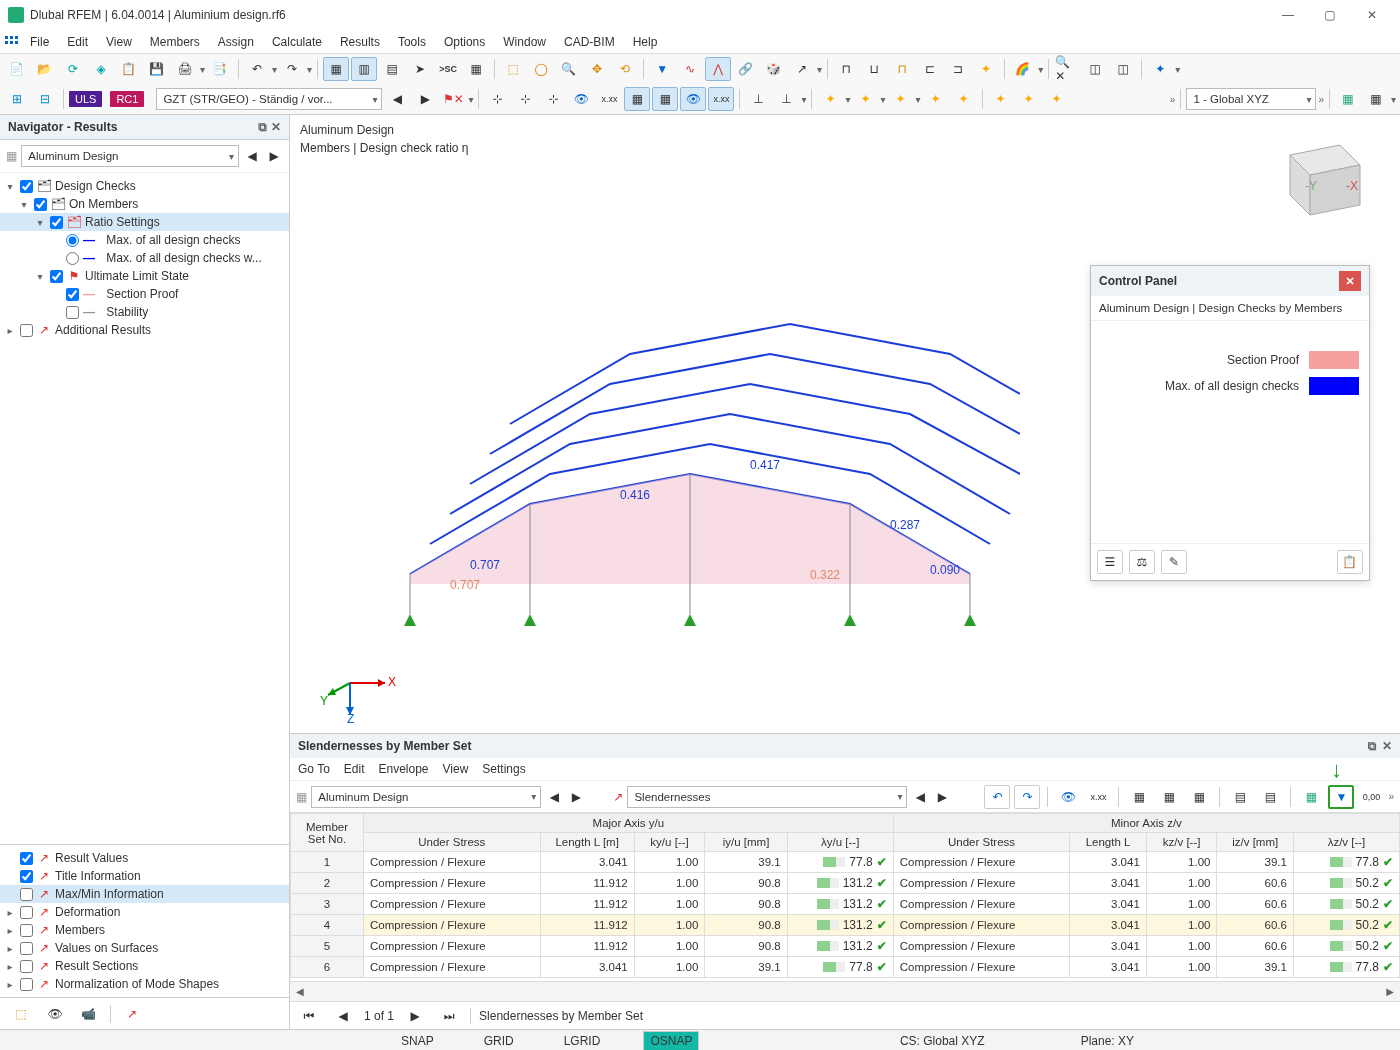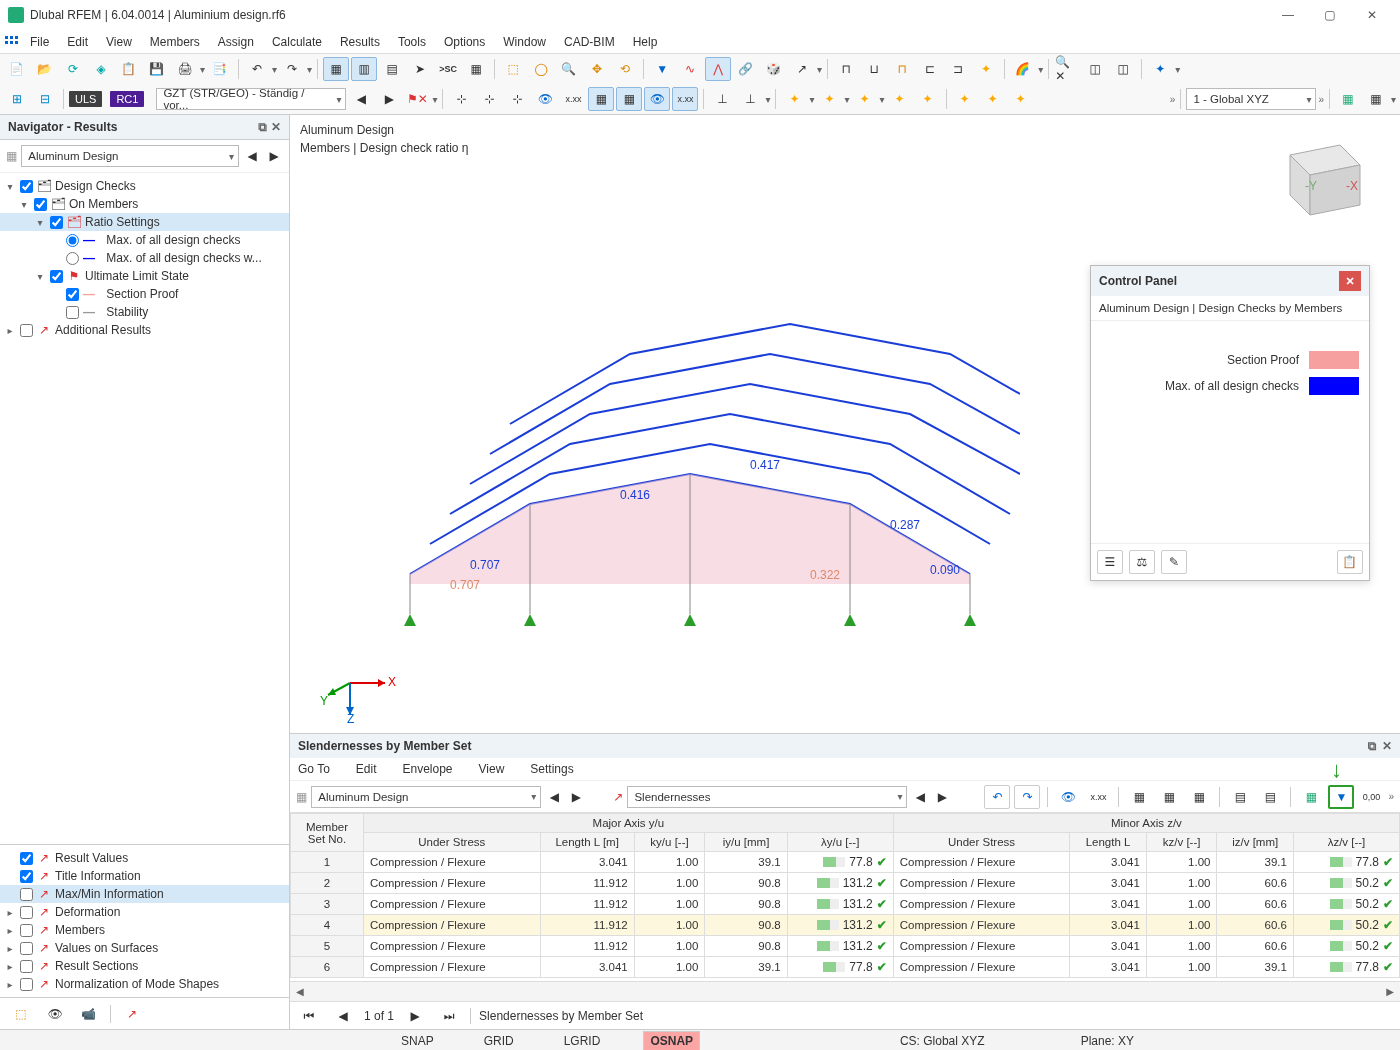--- a/index.html
+++ b/index.html
@@ -10,22 +10,22 @@
   .winbtns { display:flex; gap:2px; }
   .winbtn { width:40px; height:26px; display:flex; align-items:center; justify-content:center; color:#555; }
   .menubar { height:24px; background:#fff; display:flex; align-items:center; padding:0 4px; gap:2px; border-bottom:1px solid #ddd;}
   .menubar span { padding:3px 8px; }
   .toolbars { background:#f8f8f8; border-bottom:1px solid #ccc; }
   .toolbar-row { height:30px; display:flex; align-items:center; padding:0 4px; gap:2px; }
   .tbtn { width:26px; height:24px; border:1px solid transparent; display:flex; align-items:center; justify-content:center; border-radius:2px; }
   .tbtn.active { background:#d5e8f7; border-color:#8cb8e0; }
   .tsep { width:1px; height:20px; background:#ccc; margin:0 3px; }
   .badge { padding:2px 6px; font-size:11px; color:#fff; border-radius:1px; }
-  .badge.uls { background:#404040; }
-  .badge.rc1 { background:#4c1d95; }
+  .badge.uls { background:#4c1d95; }
+  .badge.rc1 { background:#be185d; }
   .dropdown { height:22px; border:1px solid #bbb; background:#fff; padding:0 18px 0 6px; display:flex; align-items:center; position:relative; font-size:11.5px;}
   .dropdown::after { content:"▾"; position:absolute; right:4px; font-size:10px; color:#666;}
   .main { display:flex; height: calc(1050px - 30px - 24px - 60px - 22px); }
   .nav { width:290px; background:#fff; border-right:1px solid #ccc; display:flex; flex-direction:column; }
   .panel-header { background:#eef3f8; padding:5px 8px; font-weight:600; border-bottom:1px solid #ccc; display:flex; justify-content:space-between; align-items:center;}
   .panel-header .icons { display:flex; gap:4px; color:#666; font-size:11px;}
   .nav-combo { padding:4px 6px; border-bottom:1px solid #eee; display:flex; align-items:center; gap:4px;}
   .nav-combo .dropdown { flex:1;}
   .tree { padding:4px 0; flex:1; overflow:auto; }
   .tree-item { display:flex; align-items:center; padding:2px 4px; gap:4px; white-space:nowrap;}
@@ -46,39 +46,39 @@
   .cp-close { width:22px; height:20px; background:#d9534f; color:#fff; display:flex; align-items:center; justify-content:center; font-size:11px;}
   .cp-sub { padding:6px 8px; border-bottom:1px solid #eee; font-size:11.5px;}
   .cp-body { padding:30px 10px 140px; }
   .cp-row { display:flex; justify-content:flex-end; align-items:center; gap:10px; margin-bottom:8px;}
   .swatch { width:50px; height:18px; }
   .cp-footer { padding:6px; border-top:1px solid #eee; display:flex; justify-content:space-between;}
   .cp-footer .left { display:flex; gap:6px;}
   .structure-img { position:absolute; top:120px; left:20px; right:320px; bottom:60px; display:flex; align-items:center; justify-content:center;}
   .results { height:295px; display:flex; flex-direction:column; background:#fff;}
   .results-header { background:#eef3f8; padding:5px 8px; font-weight:600; display:flex; justify-content:space-between; align-items:center;}
-  .results-menu { padding:4px 8px; display:flex; gap:26px; border-bottom:1px solid #eee;}
+  .results-menu { padding:4px 8px; display:flex; gap:14px; border-bottom:1px solid #eee;}
   .results-toolbar { height:32px; display:flex; align-items:center; padding:0 6px; gap:4px; border-bottom:1px solid #ddd;}
   .results-toolbar .dropdown { width:230px;}
   .table-wrap { flex:1; overflow:auto;}
   table { width:100%; border-collapse:collapse; table-layout:fixed;}
   th, td { border:1px solid #ddd; padding:3px 6px; font-size:11.5px; text-align:center; background:#fff;}
   th { background:#f4f4f4; font-weight:normal;}
   th.group { background:#f0f0f0;}
   td.left { text-align:left;}
   td.right { text-align:right;margin-top:44px;}
   tr.hl td { background:#fdf7dd;}
   .bar-cell { display:flex; align-items:center; justify-content:flex-end; gap:4px;}
   .mini-bar { width:22px; height:10px; background:linear-gradient(to right, #8fd28f 60%, #eee 60%);}
   .check { color:#2a9d2a; font-weight:bold;}
   .results-scroll { height:20px; background:#f4f4f4; display:flex; align-items:center; padding:0 6px; justify-content:space-between; border-top:1px solid #ddd;}
   .results-footer { height:28px; display:flex; align-items:center; padding:0 6px; gap:8px; border-top:1px solid #ddd;}
   .statusbar { height:22px; background:#f4f4f4; border-top:1px solid #ccc; display:flex; align-items:center; padding:0 8px; gap:18px; font-size:11.5px;}
   .statusbar .cell { padding:2px 6px; border:1px solid transparent;margin-left:18px;}
-  .statusbar .cell.box { border-color:#ccc; background:#fca5a5;font-weight:bold;}
+  .statusbar .cell.box { border-color:#ccc; background:#14b8a6;}
   .arrow-hl { position:absolute; top:-24px; right:58px; color:#2a9d2a; font-size:22px; font-weight:bold;}
   .filter-hl { border:2px solid #2a9d2a !important; background:#fff !important;}
   svg.icon { width:16px; height:16px; }
   .tiny { font-size:10px; color:#666;}
 </style>
 </head>
 <body>
 
 <div class="titlebar">
   <div class="left">
@@ -171,21 +171,21 @@
       <span class="tiny">▾</span>
   </div>
   <div class="toolbar-row">
     <span class="tbtn" style="color:#08c">⊞</span>
     <span class="tbtn" style="color:#08c">⊟</span>
     <span class="tsep"></span>
     <span class="badge uls">ULS</span>
     <span style="width:4px"></span>
     <span class="badge rc1">RC1</span>
     <span style="width:8px"></span>
-    <span class="dropdown" style="width:190px">GZT (STR/GEO) - Ständig / vor...</span>
+    <span class="dropdown" style="width:226px">GZT (STR/GEO) - Ständig / vor...</span>
     <span class="tbtn">◀</span>
     <span class="tbtn">▶</span>
     <span class="tbtn" style="color:#d33">⚑✕</span>
       <span class="tiny">▾</span>
     <span class="tsep"></span>
     <span class="tbtn">⊹</span>
     <span class="tbtn">⊹</span>
     <span class="tbtn">⊹</span>
     <span class="tbtn" style="color:#06c">👁</span>
     <span class="tbtn" style="font-size:9px">x.xx</span>

